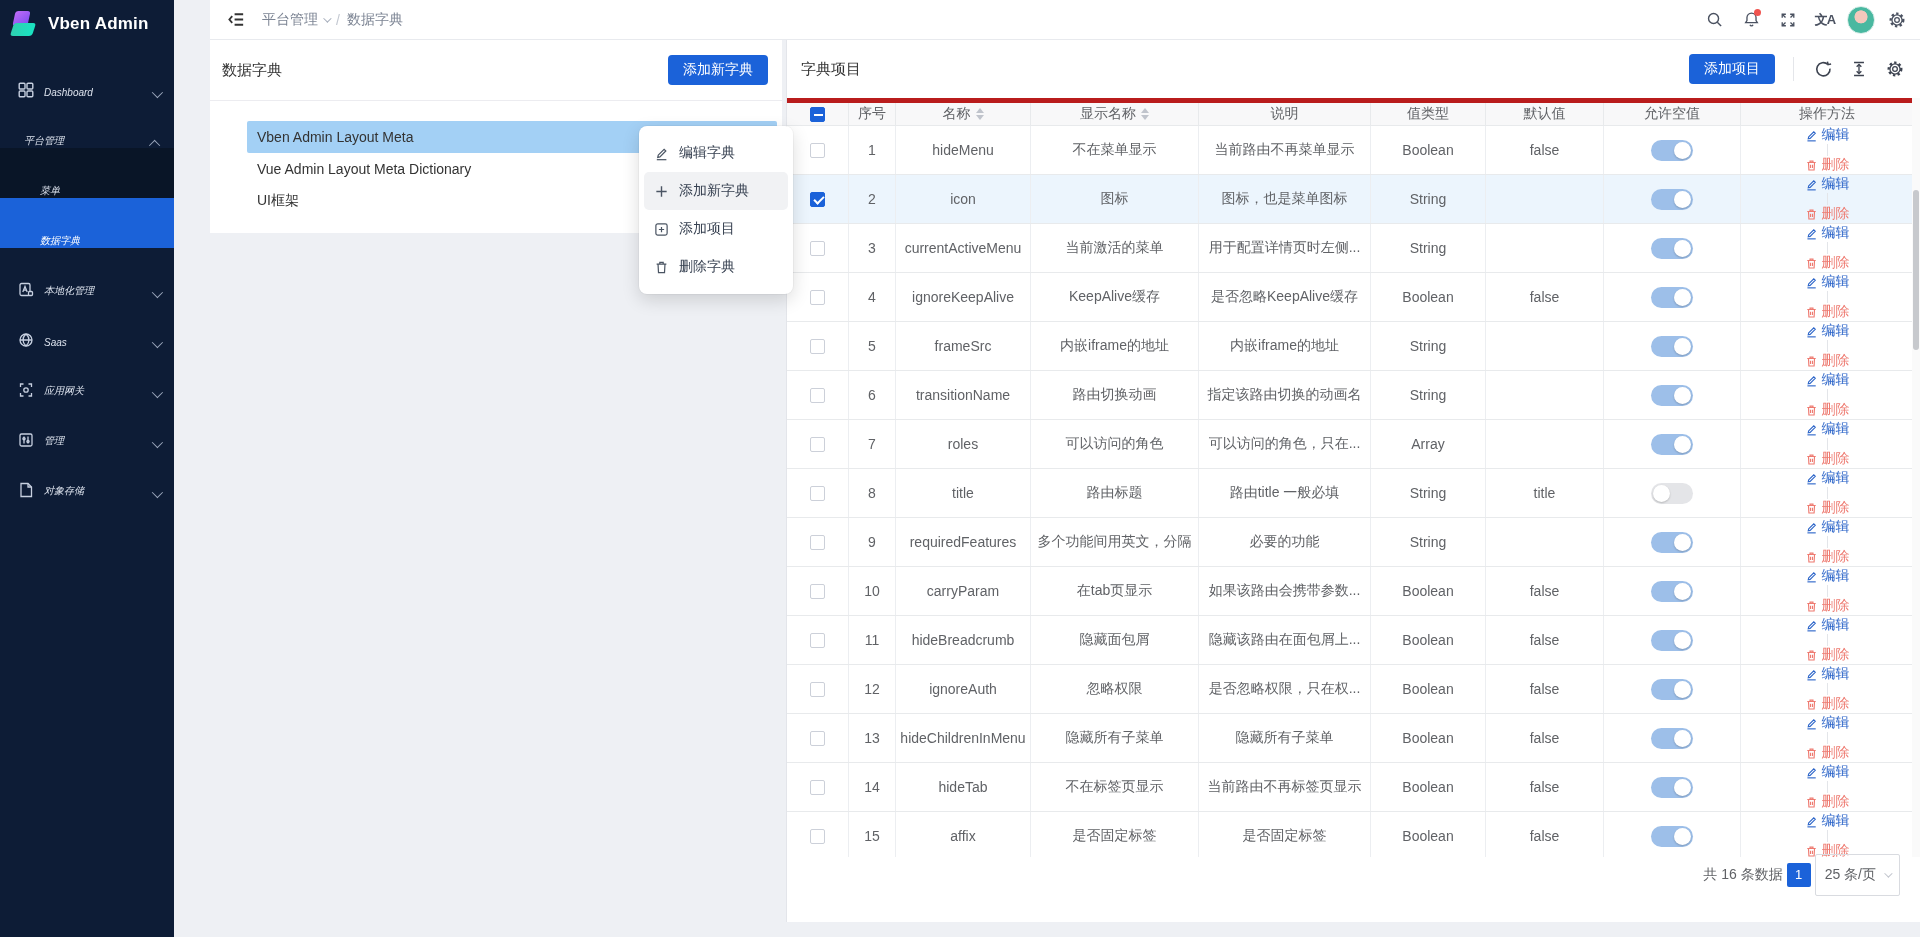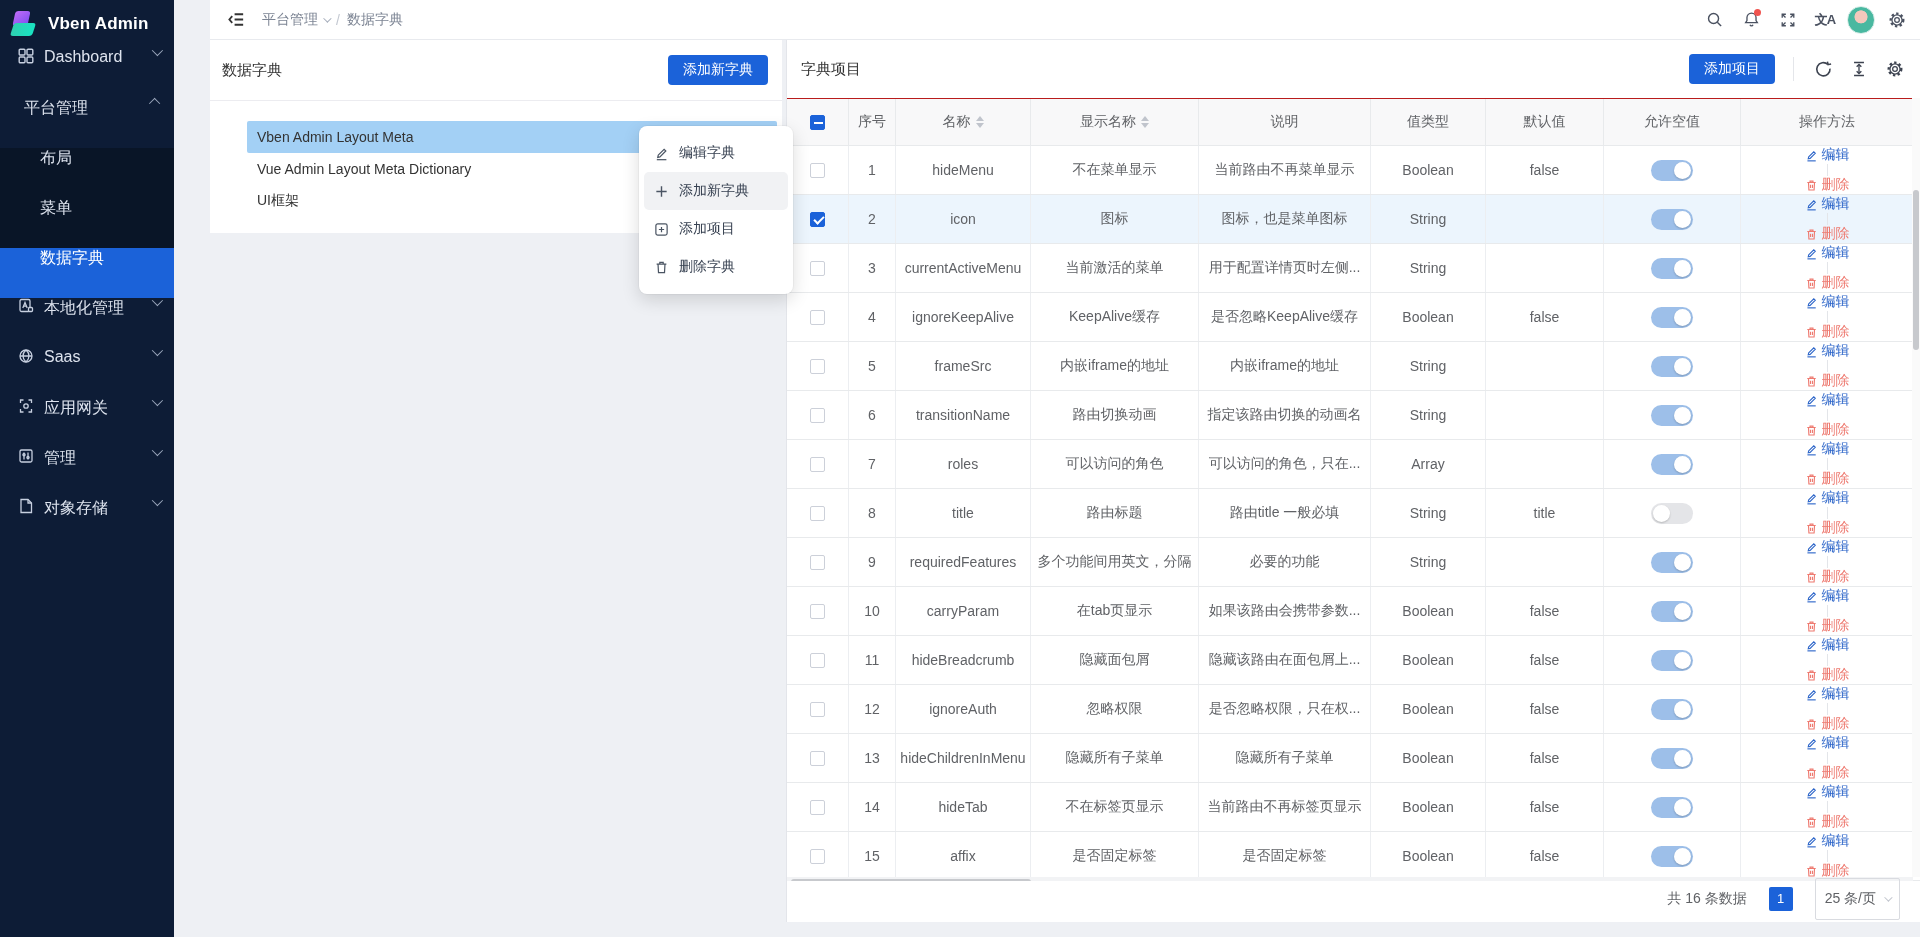--- a/index.html
+++ b/index.html
@@ -12,21 +12,21 @@
   svg { display:block; }
 
   
   .sidebar { position:absolute; left:0; top:0; width:174px; height:937px; background:#0d1c36; z-index:5; }
   .logo-row { height:48px; display:flex; align-items:center; padding-left:12px; gap:9px; }
   .logo-mark { width:27px; height:26px; position:relative; }
   .logo-mark .lm-a { position:absolute; left:2px; top:0; width:15px; height:15px; background:linear-gradient(135deg,#c06cf8,#7d4df0); transform:skewX(-12deg); border-radius:3px; }
   .logo-mark .lm-b { position:absolute; left:0px; top:12px; width:22px; height:13px; background:linear-gradient(90deg,#2fd0b0,#19e3c2); transform:skewX(-18deg); border-radius:3px; }
   .logo-title { color:#fff; font-size:17px; font-weight:bold; letter-spacing:.2px; }
   .menu { position:absolute; top:48px; left:0; right:0; }
-  .m-item { height:50px; display:flex; align-items:flex-start; padding:0 14px 0 18px; color:#dde3ee; font-size:16px; cursor:pointer; }
+  .m-item { height:50px; display:flex; align-items:flex-end; padding:0 14px 0 18px; color:#dde3ee; font-size:10px; cursor:pointer;font-style:italic; }
   .m-item .mi-ic { width:16px; height:16px; margin-right:10px; color:#c7d0e0; flex:0 0 auto; }
   .m-item .mi-label { flex:1; white-space:nowrap; overflow:hidden; }
   .m-item.group-top { padding-left:24px; }
   .submenu { background:#091527; }
   .submenu .m-item { padding-left:40px; }
   .m-item.selected { background:#1b62d9; color:#fff; }
   .chev { width:8px; height:8px; border-right:1.4px solid #9aa6bb; border-bottom:1.4px solid #9aa6bb; transform:rotate(45deg) translateY(-2px); flex:0 0 auto; }
   .chev.up { transform:rotate(-135deg) translateY(-2px); }
 
   
@@ -56,21 +56,21 @@
 
   
   .right-col { position:absolute; left:576px; top:0; width:1134px; height:882px; background:#fff; border-left:1px solid #e3e5ea; }
   .rp-head { height:58px; display:flex; align-items:center; padding:0 14px;gap:24px; }
   .rp-tools { margin-left:auto; display:flex; align-items:center; gap:14px; }
   .tool-div { width:1px; height:24px; background:#e4e6ea; margin:0 4px; }
   .tool-ic { width:22px; height:22px; display:flex; align-items:center; justify-content:center; color:#3d4350; cursor:pointer; }
 
   
   .grid-row { display:grid; grid-template-columns:62px 47px 135px 168px 172px 115px 118px 137px 172px; }
-  .thead { height:48px; background:#f8f8f9; border-top:1px solid #b91c1c; border-bottom:1px solid #e8eaec; }
+  .thead { height:28px; background:#f8f8f9; border-top:5px solid #b91c1c; border-bottom:1px solid #e8eaec; }
   .th { display:flex; align-items:center; justify-content:center; font-size:14px; color:#606266; border-right:1px solid #e8eaec; gap:5px; }
   .th:last-child { border-right:none; }
   .tbody .tr { height:49px; border-bottom:1px solid #e8eaec; background:#fff; }
   .tbody .tr.selected { background:#ecf5fd; }
   .td { display:flex; align-items:center; justify-content:center; font-size:14px; color:#606266; border-right:1px solid #eceef1; overflow:hidden; white-space:nowrap; padding:0 4px; }
   .td:last-child { border-right:none;flex-direction:column; }
 
   .sorter { display:flex; flex-direction:column; gap:2px; }
   .sorter i { width:0; height:0; border-left:4px solid transparent; border-right:4px solid transparent; }
   .sorter .s-up { border-bottom:5px solid #c0c4cc; }
@@ -92,21 +92,21 @@
   .op.del { color:#ee7a70; }
   .op-div { width:1px; height:14px; background:#e3e5e9; margin:0 10px; }
 
   
   .hscroll { position:absolute; left:0; top:837px; width:1126px; height:10px; background:#f2f3f5; }
   .hscroll .thumb { position:absolute; left:4px; top:2px; width:240px; height:6px; background:#c7c9cd; border-radius:3px; }
   .vscroll { position:absolute; right:0; top:58px; width:8px; height:779px; background:#fafafa; }
   .vscroll .thumb { position:absolute; left:1px; top:92px; width:6px; height:160px; background:#c7c9cd; border-radius:3px; }
 
   
-  .pager { position:absolute; left:0; right:0; top:841px; height:35px; display:flex; align-items:center; justify-content:flex-end; gap:22px; padding-right:20px; background:#fff; }
+  .pager { position:absolute; left:0; right:0; top:817px; height:35px; display:flex; align-items:center; justify-content:flex-end; gap:4px; padding-right:20px; background:#fff; }
   .pg-total { font-size:14px; color:#606266; }
   .pg-page { width:24px; height:24px; background:#1b62d9; color:#fff; font-size:13px; display:flex; align-items:center; justify-content:center; border-radius:2px; cursor:pointer; }
   .pg-size { height:42px; border:1px solid #d9dbe0; border-radius:2px; display:flex; align-items:center; gap:8px; padding:0 9px; font-size:14px; color:#606266; cursor:pointer; }
   .pg-size .bc-chev { border-color:#c0c4cc; }
 
   
   .ctx-menu { position:absolute; left:639px; top:126px; width:154px; background:#fff; border-radius:8px; box-shadow:0 6px 18px rgba(0,0,0,.14), 0 0 0 1px rgba(0,0,0,.03); padding:8px 5px; z-index:20; }
   .ctx-item { height:38px; display:flex; align-items:center; gap:10px; padding:0 10px; font-size:14px; color:#374151; border-radius:5px; cursor:pointer; }
   .ctx-item.hover { background:#f1f2f4; }
   .ctx-item .ci-ic { width:15px; height:15px; color:#4b5563; flex:0 0 auto; }
@@ -133,23 +133,20 @@
           </svg>
       </span>
       <span class="mi-label">Dashboard</span>
       <span class="chev"></span>
     </div>
     <div class="m-item group-top">
       <span class="mi-label">平台管理</span>
       <span class="chev up"></span>
     </div>
     <div class="submenu">
-      <div class="m-item">
-        <span class="mi-label">布局</span>
-      </div>
       <div class="m-item">
         <span class="mi-label">菜单</span>
       </div>
       <div class="m-item selected">
         <span class="mi-label">数据字典</span>
       </div>
     </div>
     <div class="m-item">
       <span class="mi-ic">
         <svg viewBox="0 0 16 16" width="16" height="16" fill="none" stroke="currentColor" stroke-width="1.3">

